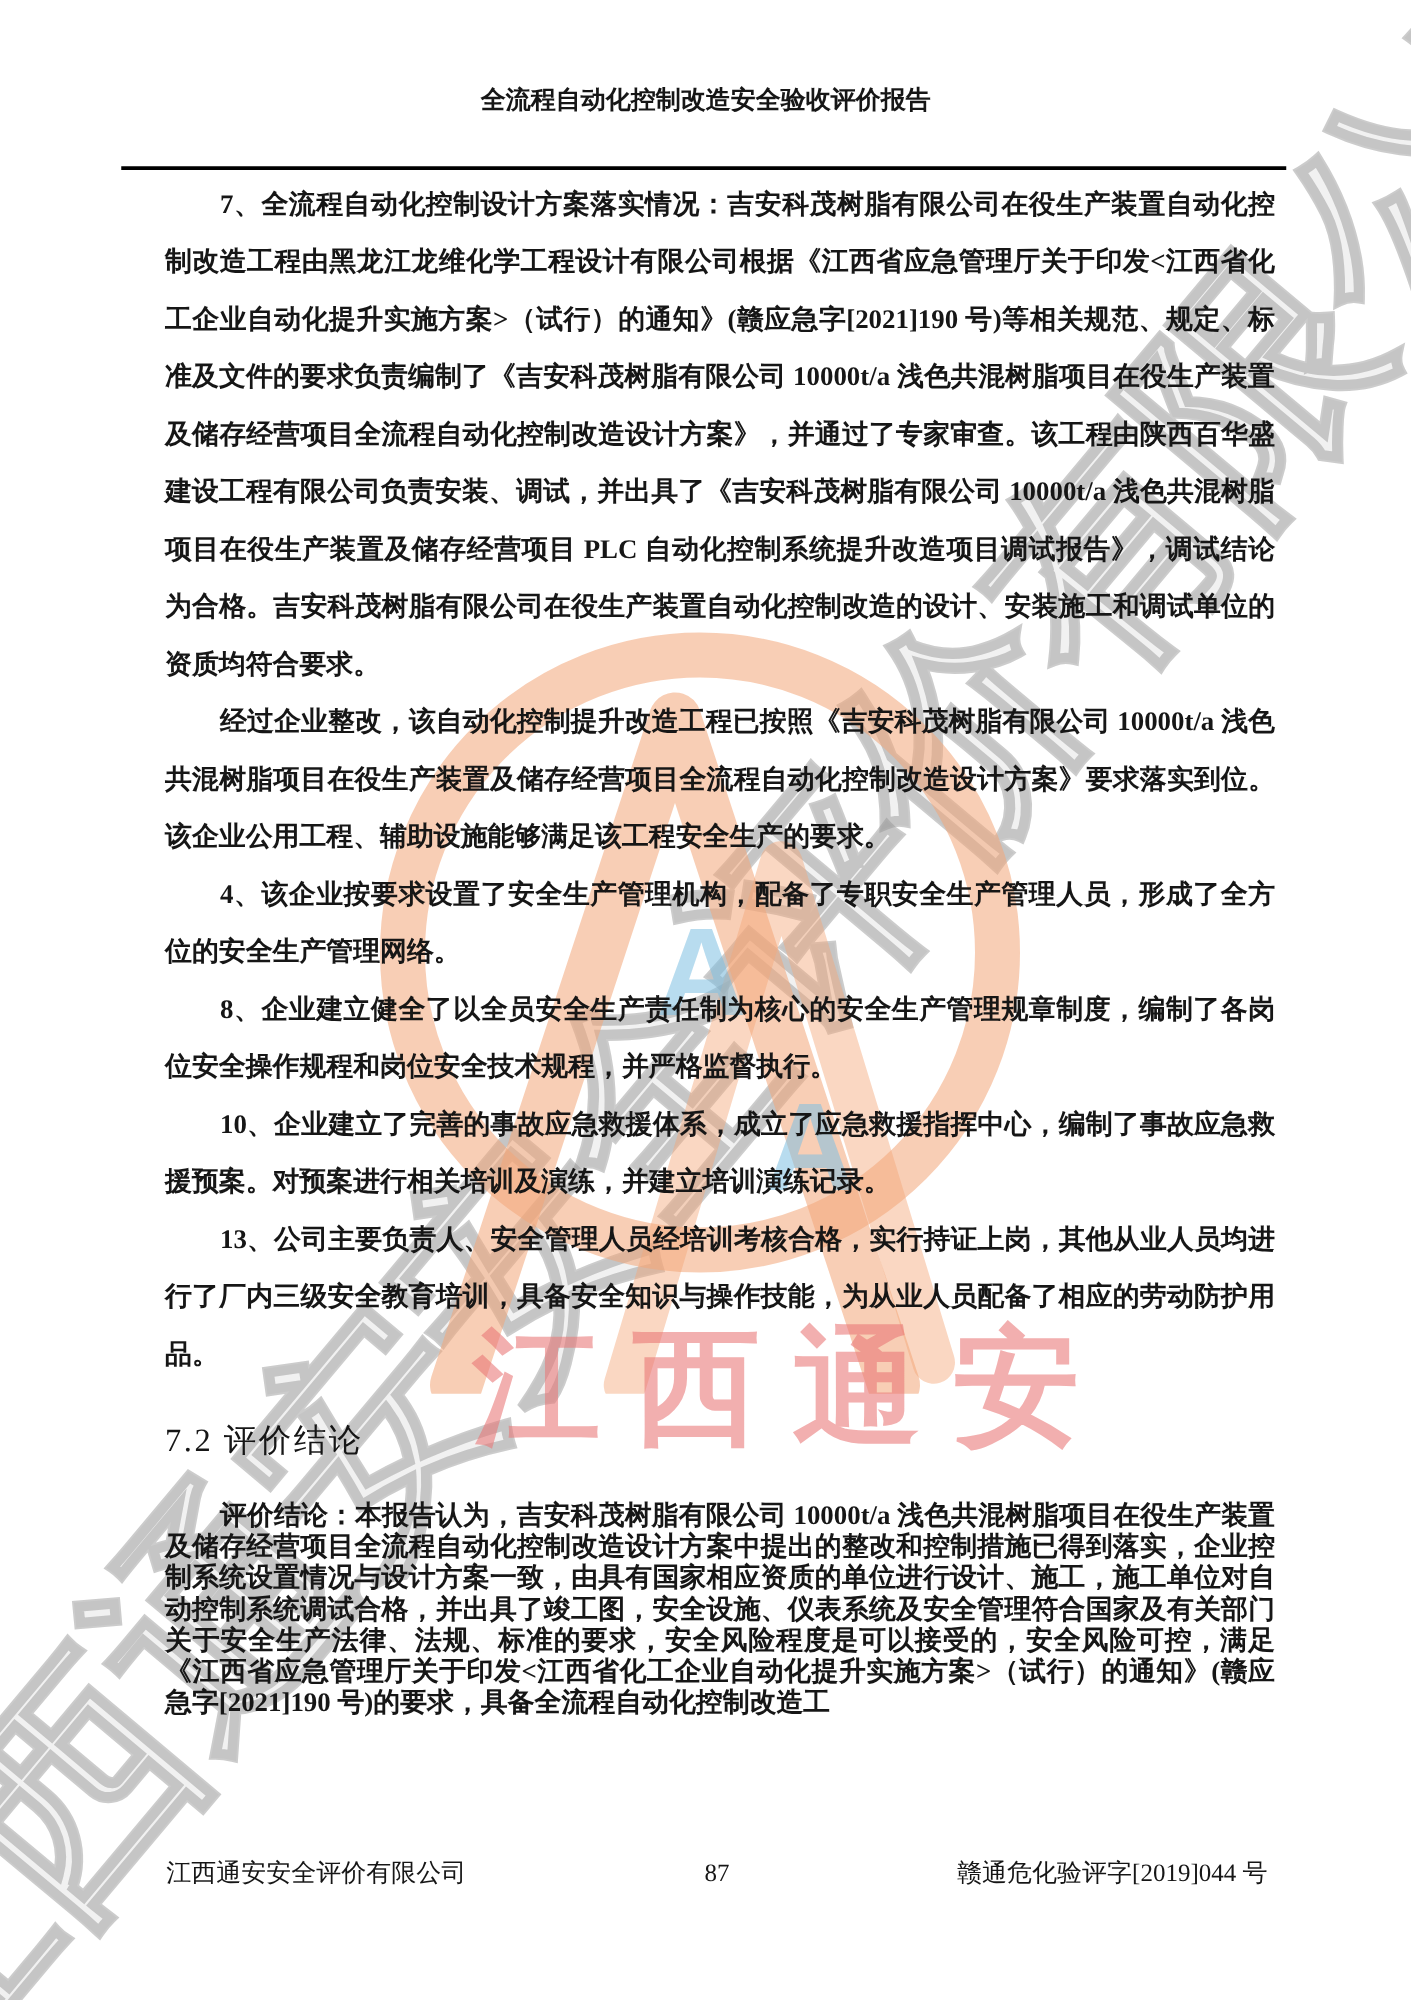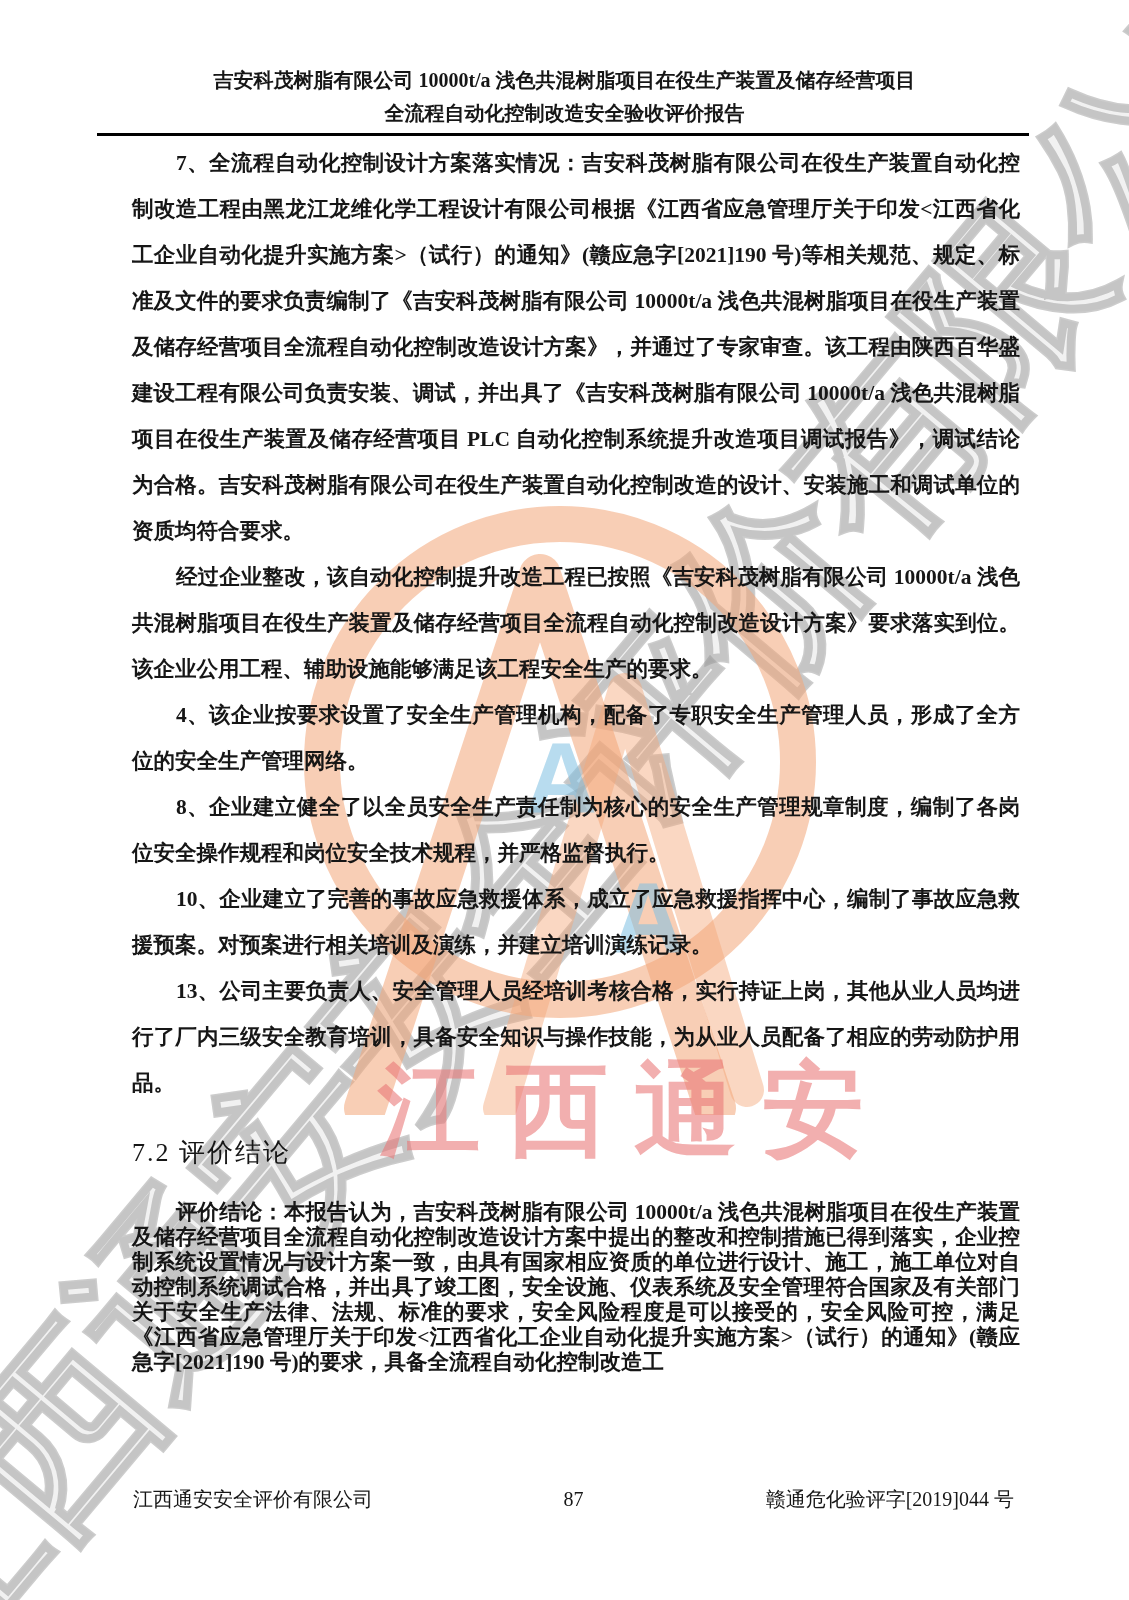--- a/index.html
+++ b/index.html
@@ -110,21 +110,20 @@
 
     <span class="wm-blue-letter wm-blue-a1">A</span>
     <span class="wm-blue-letter wm-blue-a2">A</span>
 
     <div class="wm-red">江西通安</div>
   </div>
 
   <div class="content-layer">
 
     <header class="page-header">
-      <div>吉安科茂树脂有限公司 10000t/a 浅色共混树脂项目在役生产装置及储存经营项目</div>
       <div>全流程自动化控制改造安全验收评价报告</div>
     </header>
     <div class="header-rule"></div>
 
     <main class="doc-body">
       <p>7、全流程自动化控制设计方案落实情况：吉安科茂树脂有限公司在役生产装置自动化控制改造工程由黑龙江龙维化学工程设计有限公司根据《江西省应急管理厅关于印发&lt;江西省化工企业自动化提升实施方案&gt;（试行）的通知》(赣应急字[2021]190 号)等相关规范、规定、标准及文件的要求负责编制了《吉安科茂树脂有限公司 10000t/a 浅色共混树脂项目在役生产装置及储存经营项目全流程自动化控制改造设计方案》，并通过了专家审查。该工程由陕西百华盛建设工程有限公司负责安装、调试，并出具了《吉安科茂树脂有限公司 10000t/a 浅色共混树脂项目在役生产装置及储存经营项目 PLC 自动化控制系统提升改造项目调试报告》，调试结论为合格。吉安科茂树脂有限公司在役生产装置自动化控制改造的设计、安装施工和调试单位的资质均符合要求。</p>
       <p>经过企业整改，该自动化控制提升改造工程已按照《吉安科茂树脂有限公司 10000t/a 浅色共混树脂项目在役生产装置及储存经营项目全流程自动化控制改造设计方案》要求落实到位。该企业公用工程、辅助设施能够满足该工程安全生产的要求。</p>
       <p>4、该企业按要求设置了安全生产管理机构，配备了专职安全生产管理人员，形成了全方位的安全生产管理网络。</p>
       <p>8、企业建立健全了以全员安全生产责任制为核心的安全生产管理规章制度，编制了各岗位安全操作规程和岗位安全技术规程，并严格监督执行。</p>
       <p>10、企业建立了完善的事故应急救援体系，成立了应急救援指挥中心，编制了事故应急救援预案。对预案进行相关培训及演练，并建立培训演练记录。</p>

